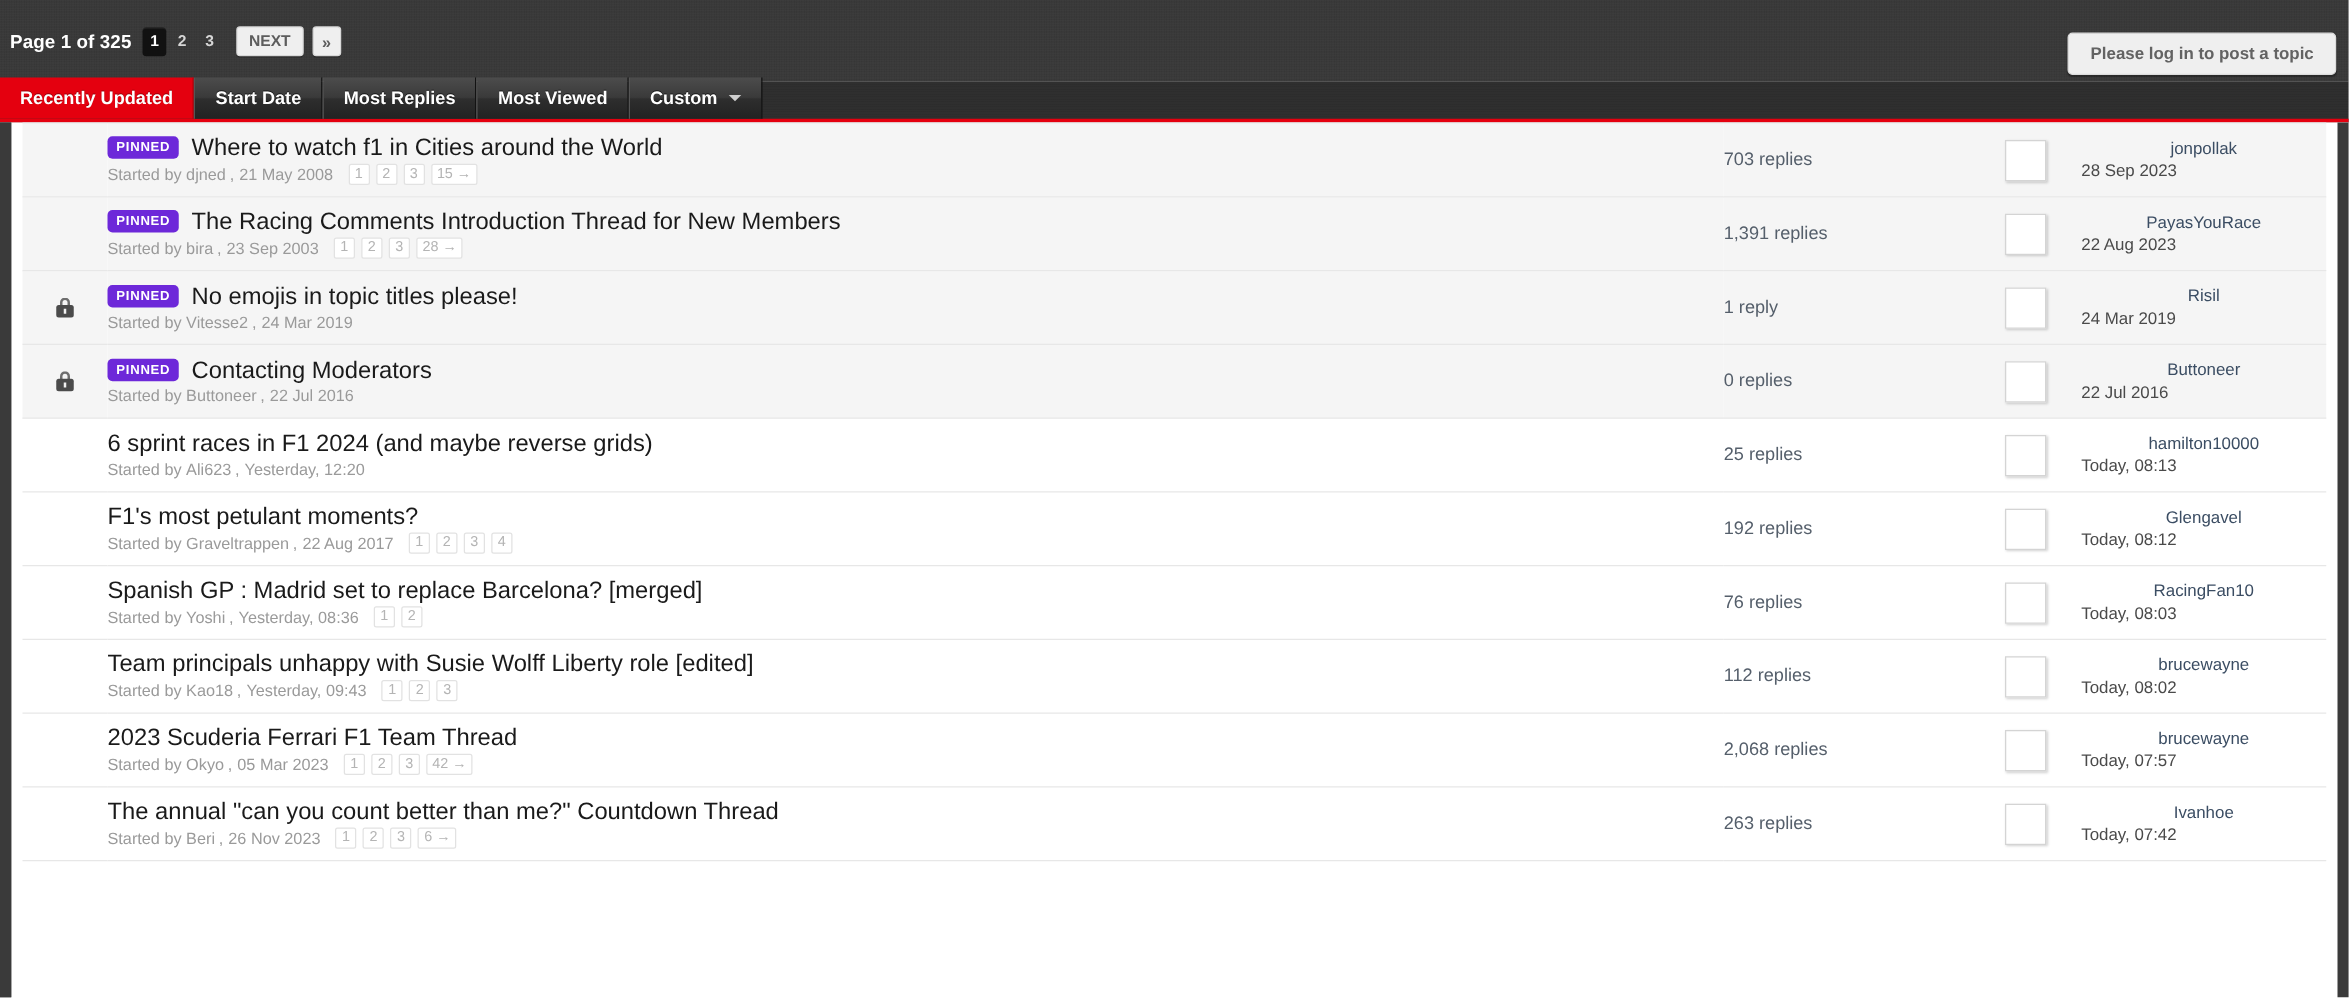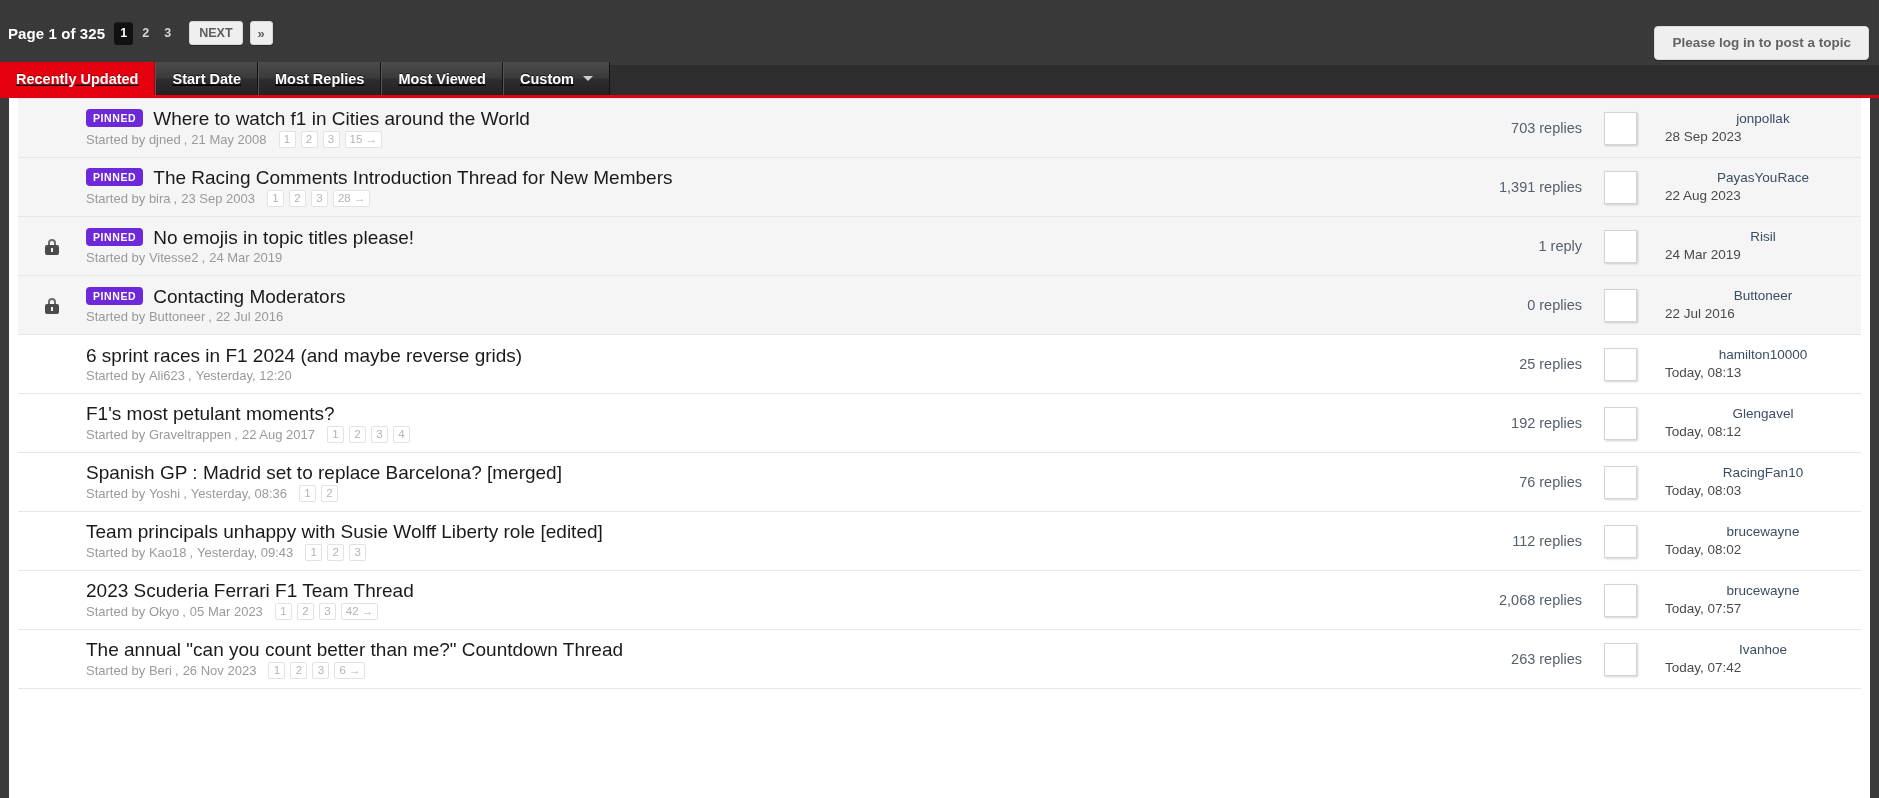--- a/index.html
+++ b/index.html
@@ -79,21 +79,20 @@
   
   #tabstrip {
     position: relative;
     height: 33px;
     background: #2d2d2d;
     background-image:
       repeating-linear-gradient(0deg, rgba(255,255,255,0.012) 0px, rgba(255,255,255,0.012) 1px, rgba(0,0,0,0.012) 1px, rgba(0,0,0,0.012) 2px);
     display: flex;
     align-items: flex-end;
     border-bottom: 3px solid #e4000f;
-    text-decoration: underline;
   }
   .tab {
     height: 33px;
     display: flex; align-items: center; justify-content: center;
     padding: 0 16px;
     font-size: 14.5px;
     font-weight: bold;
     color: #ffffff;
     text-shadow: 0 -1px 0 rgba(0,0,0,0.65);
     background: linear-gradient(to bottom, #4c4c4c 0%, #3a3a3a 48%, #2e2e2e 52%, #222222 100%);
@@ -142,21 +141,21 @@
     border-bottom: 1px solid #e7e7e7;
     background: #ffffff;
     height: 59px;
   }
   .row.pinned { background: #f5f5f5; }
   .row:first-child { border-top: 1px solid #eaeaea; }
 
   .cell { vertical-align: middle; padding: 0; }
   .c-flag  { width: 68px; text-align: center; }
   .c-title { width: auto; padding-left: 0px; }
-  .c-stats { width: 225px; text-align: right; padding-right: 22px; }
+  .c-stats { width: 225px; text-align: left; padding-right: 22px; }
   .c-avatar{ width: 52px; }
   .c-last  { width: 205px; padding-left: 9px; }
 
   
   .lock {
     display: inline-block;
     position: relative;
     width: 14px; height: 16px;
     vertical-align: middle;
   }

